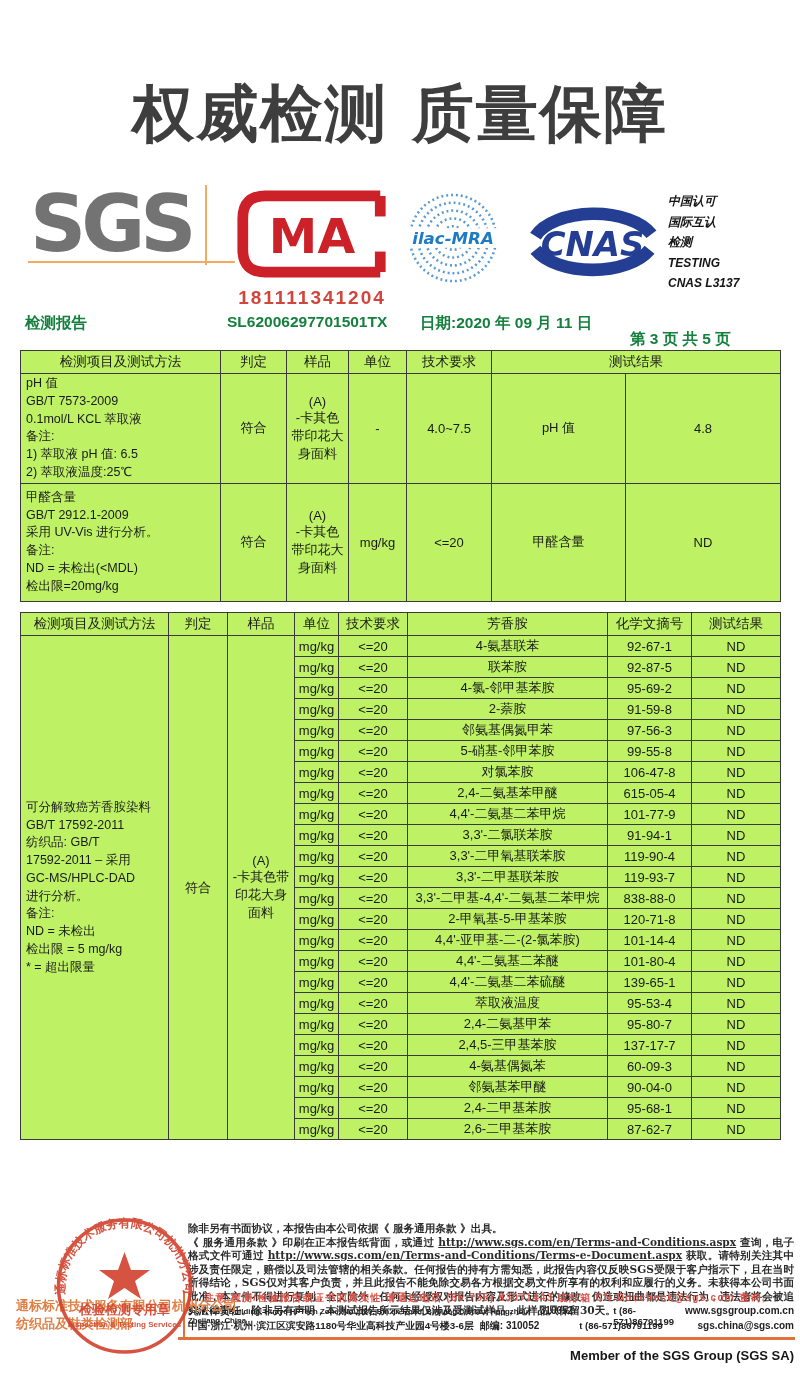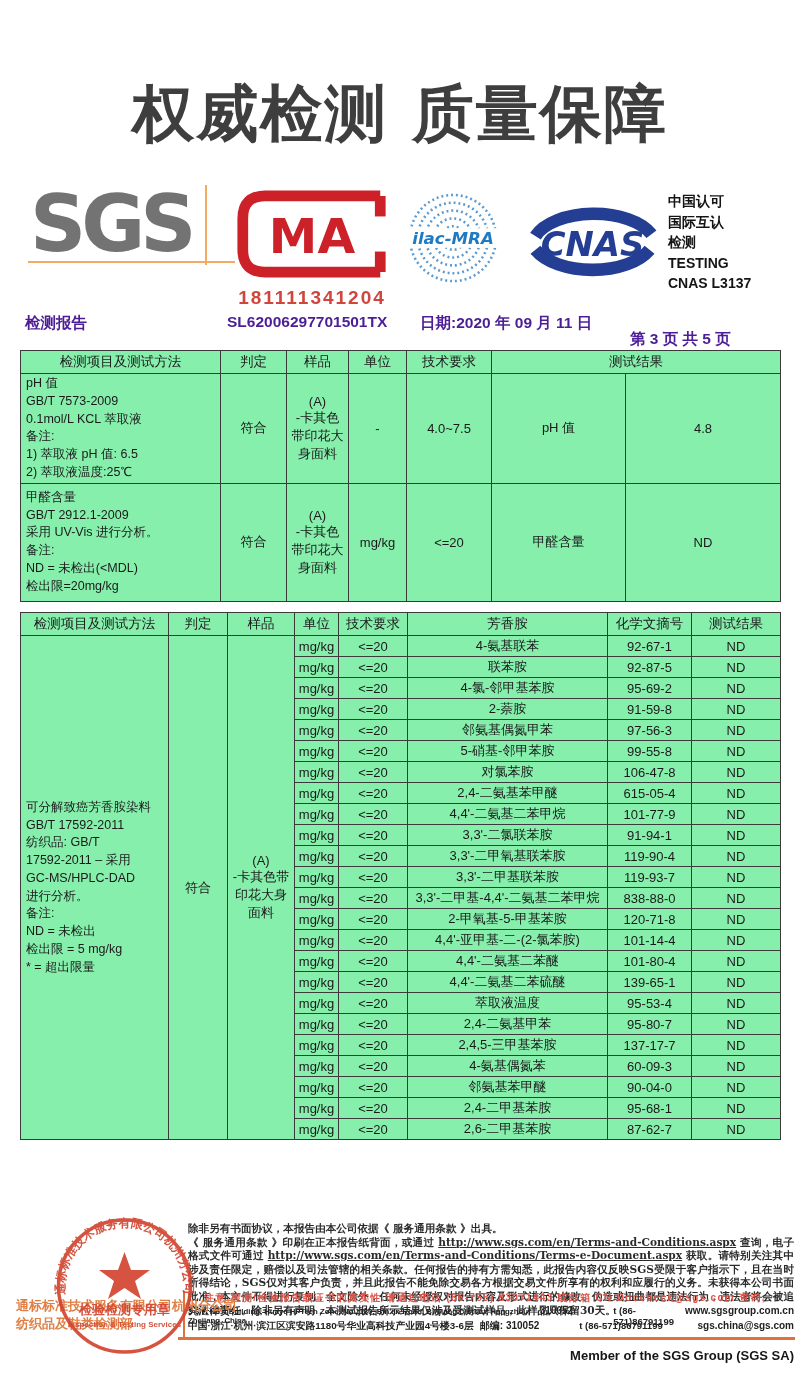--- a/index.html
+++ b/index.html
@@ -26,33 +26,33 @@
   .sgs-hline { left:28px; top:76px; width:207px; height:2px; background:#f2ab60; }
   .sgs-vline { left:205px; top:0px; width:2px; height:80px; background:#f2ab60; }
   .cma-wrap { left:232px; top:2px; width:160px; text-align:center; }
   .cma-number {
     margin-top:2px; font-size:19px; font-weight:bold; color:#d0453c; letter-spacing:2px;
     font-family:"Liberation Sans", sans-serif;
   }
   .ilac-wrap { left:406px; top:6px; }
   .cnas-wrap { left:520px; top:12px; }
   .accred {
-    left:668px; top:6px; font-size:14px; font-weight:bold; color:#141414;
-    line-height:20.5px; white-space:pre-line;
+    left:668px; top:6px; font-size:12px; font-weight:bold; color:#141414;
+    line-height:20.5px; white-space:pre-line;font-style:italic;
   }
 
   
-  .report-row { top:313px; left:0; width:800px; height:22px; font-weight:bold; color:#4c1d95; font-size:15.5px; }
+  .report-row { top:313px; left:0; width:800px; height:22px; font-weight:bold; color:#15803d; font-size:15.5px; }
   .rh-label  { left:25px;  top:0; }
   .rh-number { left:227px; top:0; }
   .rh-date   { left:420px; top:0; }
   .rh-pages  { left:630px; top:16px; }
 
   
-  table { border-collapse:collapse; table-layout:fixed; background:#86efac; }
+  table { border-collapse:collapse; table-layout:fixed; background:#bef264; }
   td, th { border:1px solid #3a3a3a; font-weight:normal; font-size:13px; color:#1a1a1a;
            text-align:center; vertical-align:middle; padding:1px 3px; overflow-wrap:anywhere; }
   th { font-size:13.5px; }
   .pre { white-space:pre-line; }
   .td-left { text-align:left; padding-left:5px; font-size:12.5px; line-height:1.42; }
   .t1 { top:350px; left:20px; width:760px; }
   .t1 tr.hdr { height:23px; }
   .t1 tr.r1 { height:107px; }
   .t1 tr.r2 { height:118px; }
   .t2 { top:612px; left:20px; width:760px; }

